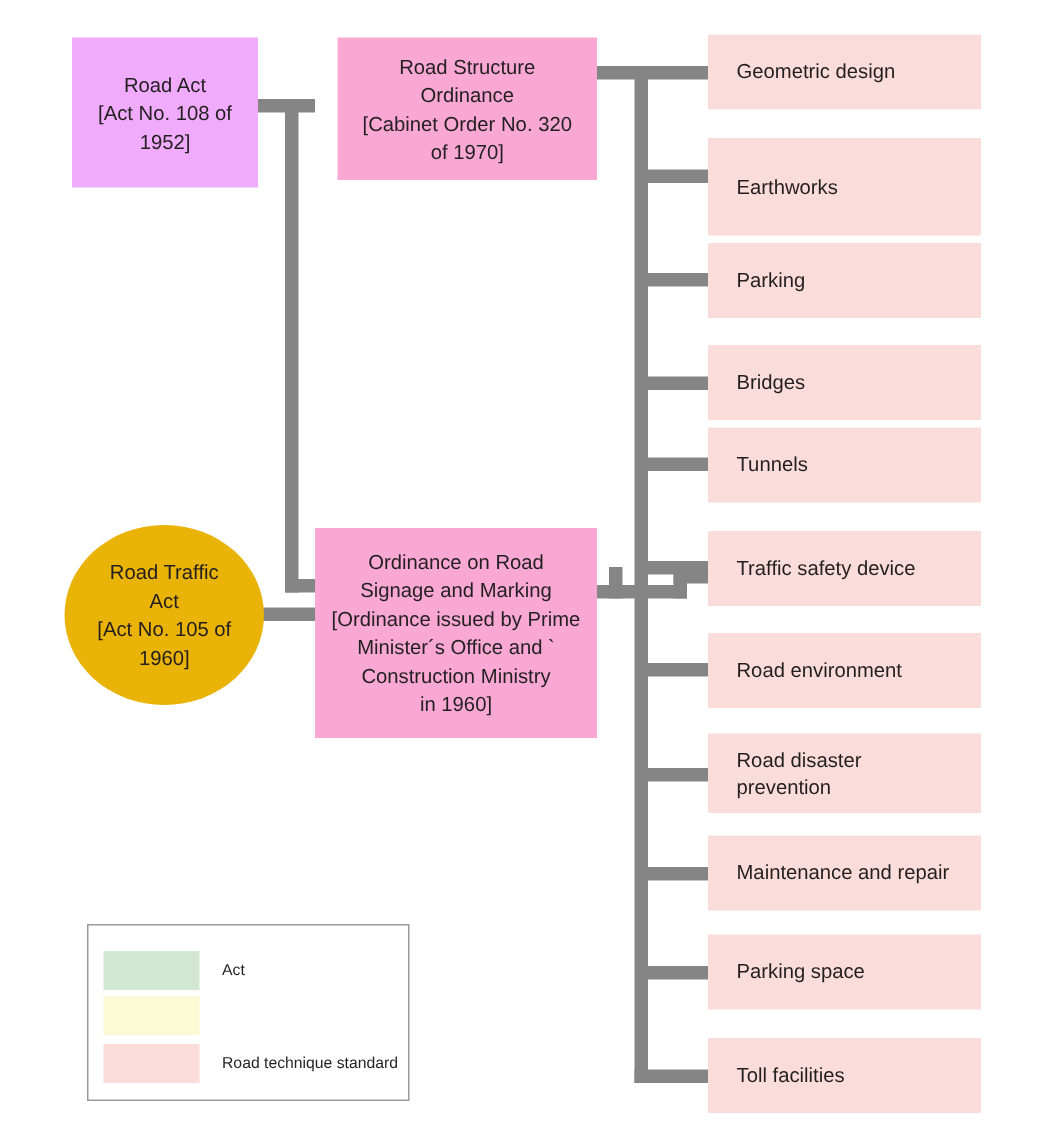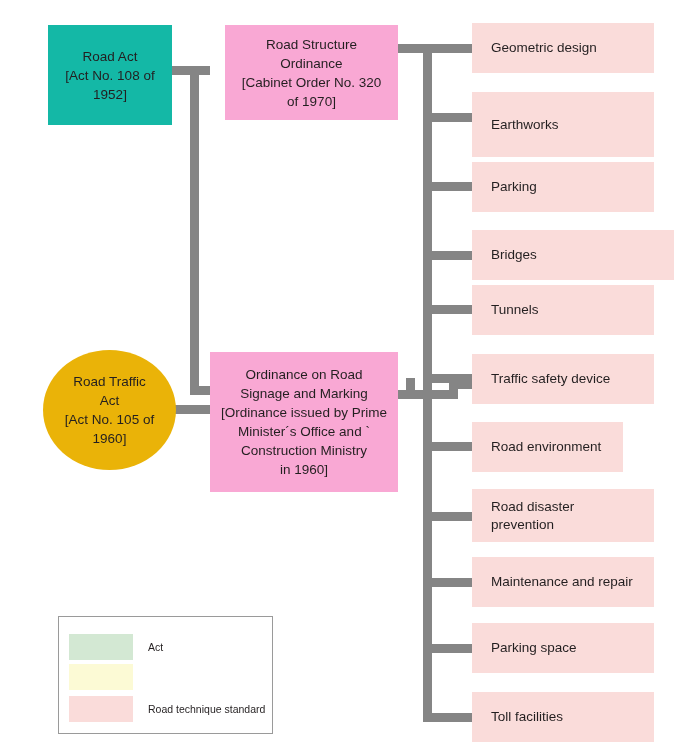--- a/index.html
+++ b/index.html
@@ -31,21 +31,21 @@
     align-items: center;
     justify-content: center;
     text-align: center;
     font-size: 13.5px;
     line-height: 19px;
     color: #231f20;
   }
   .node .node-text { display: block; width: 100%; }
 
   .node-act {
-    background: #14b8a6;
+    background: #f0abfc;
   }
   .node-ordinance {
     background: #f9a8d4;
   }
   .node-standard {
     background: #fadcda;
     text-align: left;
     justify-content: flex-start;
     padding-left: 19px;
     font-size: 13.5px;
@@ -139,30 +139,30 @@
 
   <div class="node node-standard" style="left:472px; top:23px; width:182px; height:50px;">
     <span class="node-text">Geometric design</span>
   </div>
   <div class="node node-standard" style="left:472px; top:92px; width:182px; height:65px;">
     <span class="node-text">Earthworks</span>
   </div>
   <div class="node node-standard" style="left:472px; top:162px; width:182px; height:50px;">
     <span class="node-text">Parking</span>
   </div>
-  <div class="node node-standard" style="left:472px; top:230px; width:202px; height:50px;">
+  <div class="node node-standard" style="left:472px; top:230px; width:182px; height:50px;">
     <span class="node-text">Bridges</span>
   </div>
   <div class="node node-standard" style="left:472px; top:285px; width:182px; height:50px;">
     <span class="node-text">Tunnels</span>
   </div>
   <div class="node node-standard" style="left:472px; top:354px; width:182px; height:50px;">
     <span class="node-text">Traffic safety device</span>
   </div>
-  <div class="node node-standard" style="left:472px; top:422px; width:151px; height:50px;">
+  <div class="node node-standard" style="left:472px; top:422px; width:182px; height:50px;">
     <span class="node-text">Road environment</span>
   </div>
   <div class="node node-standard" style="left:472px; top:489px; width:182px; height:53px;">
     <span class="node-text">Road disaster<br>prevention</span>
   </div>
   <div class="node node-standard" style="left:472px; top:557px; width:182px; height:50px;">
     <span class="node-text">Maintenance and repair</span>
   </div>
   <div class="node node-standard" style="left:472px; top:623px; width:182px; height:50px;">
     <span class="node-text">Parking space</span>

